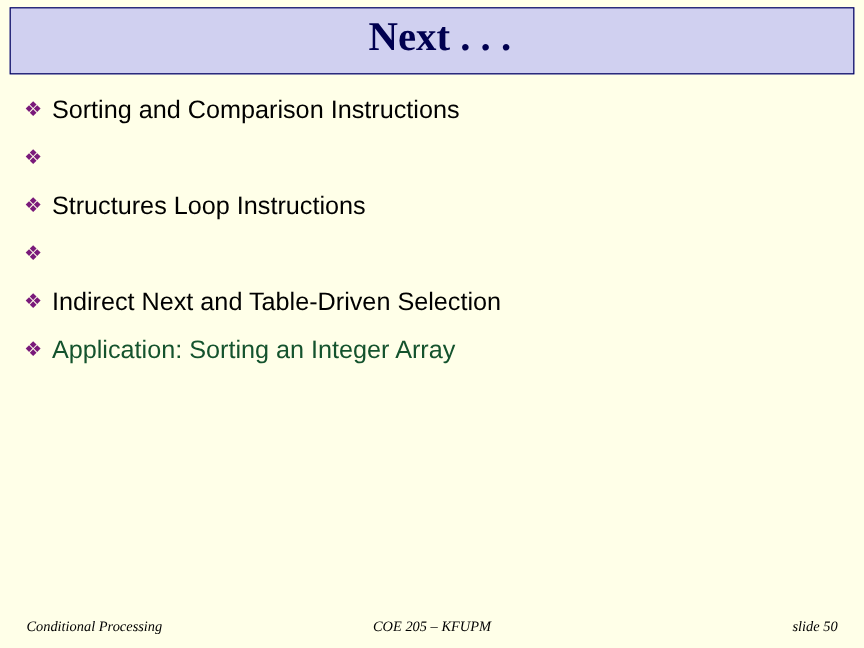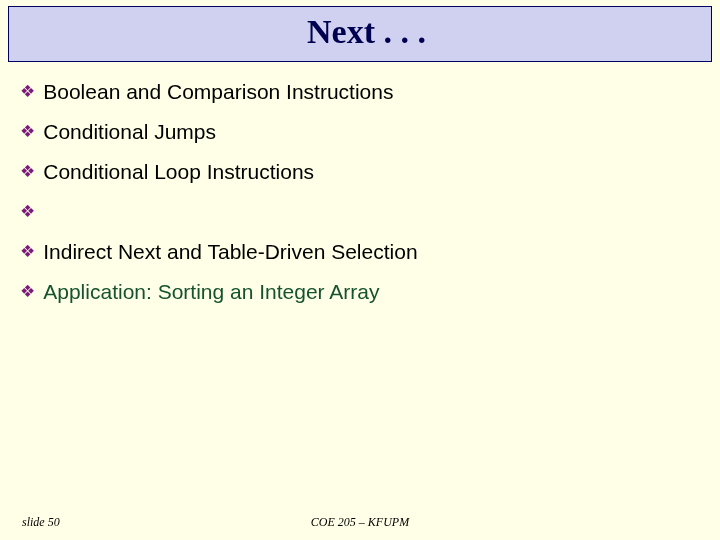--- a/index.html
+++ b/index.html
@@ -68,39 +68,39 @@
 </head>
 <body>
 
 <div class="title-bar">
   <span class="title-text">Next . . .</span>
 </div>
 
 <div class="content">
   <div class="item">
     <span class="bullet">❖</span>
-    <span class="item-text">Boolean and Comparison Instructions</span>
+    <span class="item-text">Sorting and Comparison Instructions</span>
   </div>
   <div class="item">
     <span class="bullet">❖</span>
-    <span class="item-text">Conditional Jumps</span>
   </div>
   <div class="item">
     <span class="bullet">❖</span>
-    <span class="item-text">Conditional Loop Instructions</span>
+    <span class="item-text">Structures Loop Instructions</span>
   </div>
   <div class="item">
     <span class="bullet">❖</span>
   </div>
   <div class="item">
     <span class="bullet">❖</span>
     <span class="item-text">Indirect Next and Table-Driven Selection</span>
   </div>
   <div class="item">
     <span class="bullet">❖</span>
     <span class="item-text highlight">Application: Sorting an Integer Array</span>
   </div>
 </div>
 
 <div class="footer">
+  <span>Conditional Processing</span>
   <span class="footer-center">COE 205 – KFUPM</span>
   <span>slide 50</span>
 </div>
 
 </body></html>

